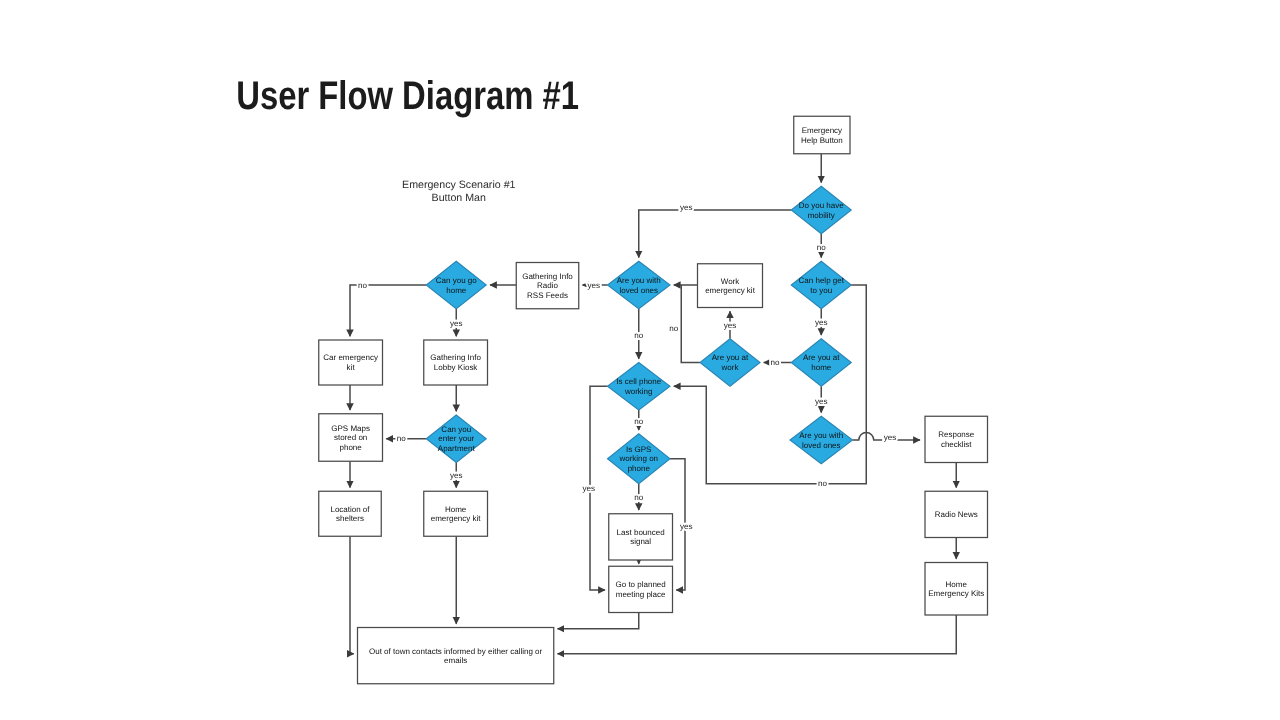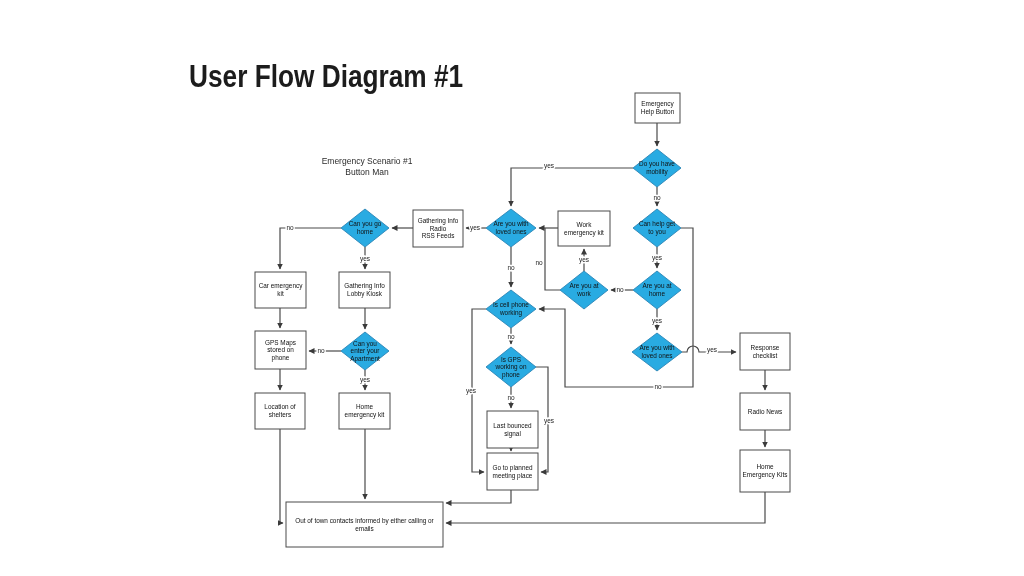--- a/index.html
+++ b/index.html
@@ -7,21 +7,21 @@
     width:1024px;height:576px;background:#ffffff;overflow:hidden;
     font-family:"Liberation Sans", sans-serif;position:relative;
   }
   #stage{position:absolute;inset:0;width:1024px;height:576px;}
   #page-title{
     position:absolute;left:189px;top:58px;margin:0;
     font-size:32px;font-weight:bold;color:#1c1c1c;letter-spacing:0px;
     transform:scaleX(0.82);transform-origin:left top;white-space:nowrap;
   }
   #scenario-subtitle{
-    position:absolute;left:287px;top:156px;width:160px;
+    position:absolute;left:287px;top:142px;width:160px;
     text-align:center;font-size:8.5px;line-height:11px;color:#2b2b2b;
   }
   #flow-svg{position:absolute;left:0;top:0;width:1024px;height:576px;}
   .node-box{fill:#ffffff;stroke:#4a4a4a;stroke-width:1;}
   .node-diamond{fill:#29abe2;stroke:#2a85b5;stroke-width:0.9;}
   .node-label{font-family:"Liberation Sans",sans-serif;font-size:6.4px;fill:#111111;text-anchor:middle;}
   .edge-path{fill:none;stroke:#4a4a4a;stroke-width:1.2;}
   .edge-label{
     font-family:"Liberation Sans",sans-serif;font-size:6.5px;fill:#222222;
     text-anchor:middle;stroke:#ffffff;stroke-width:3px;paint-order:stroke;

